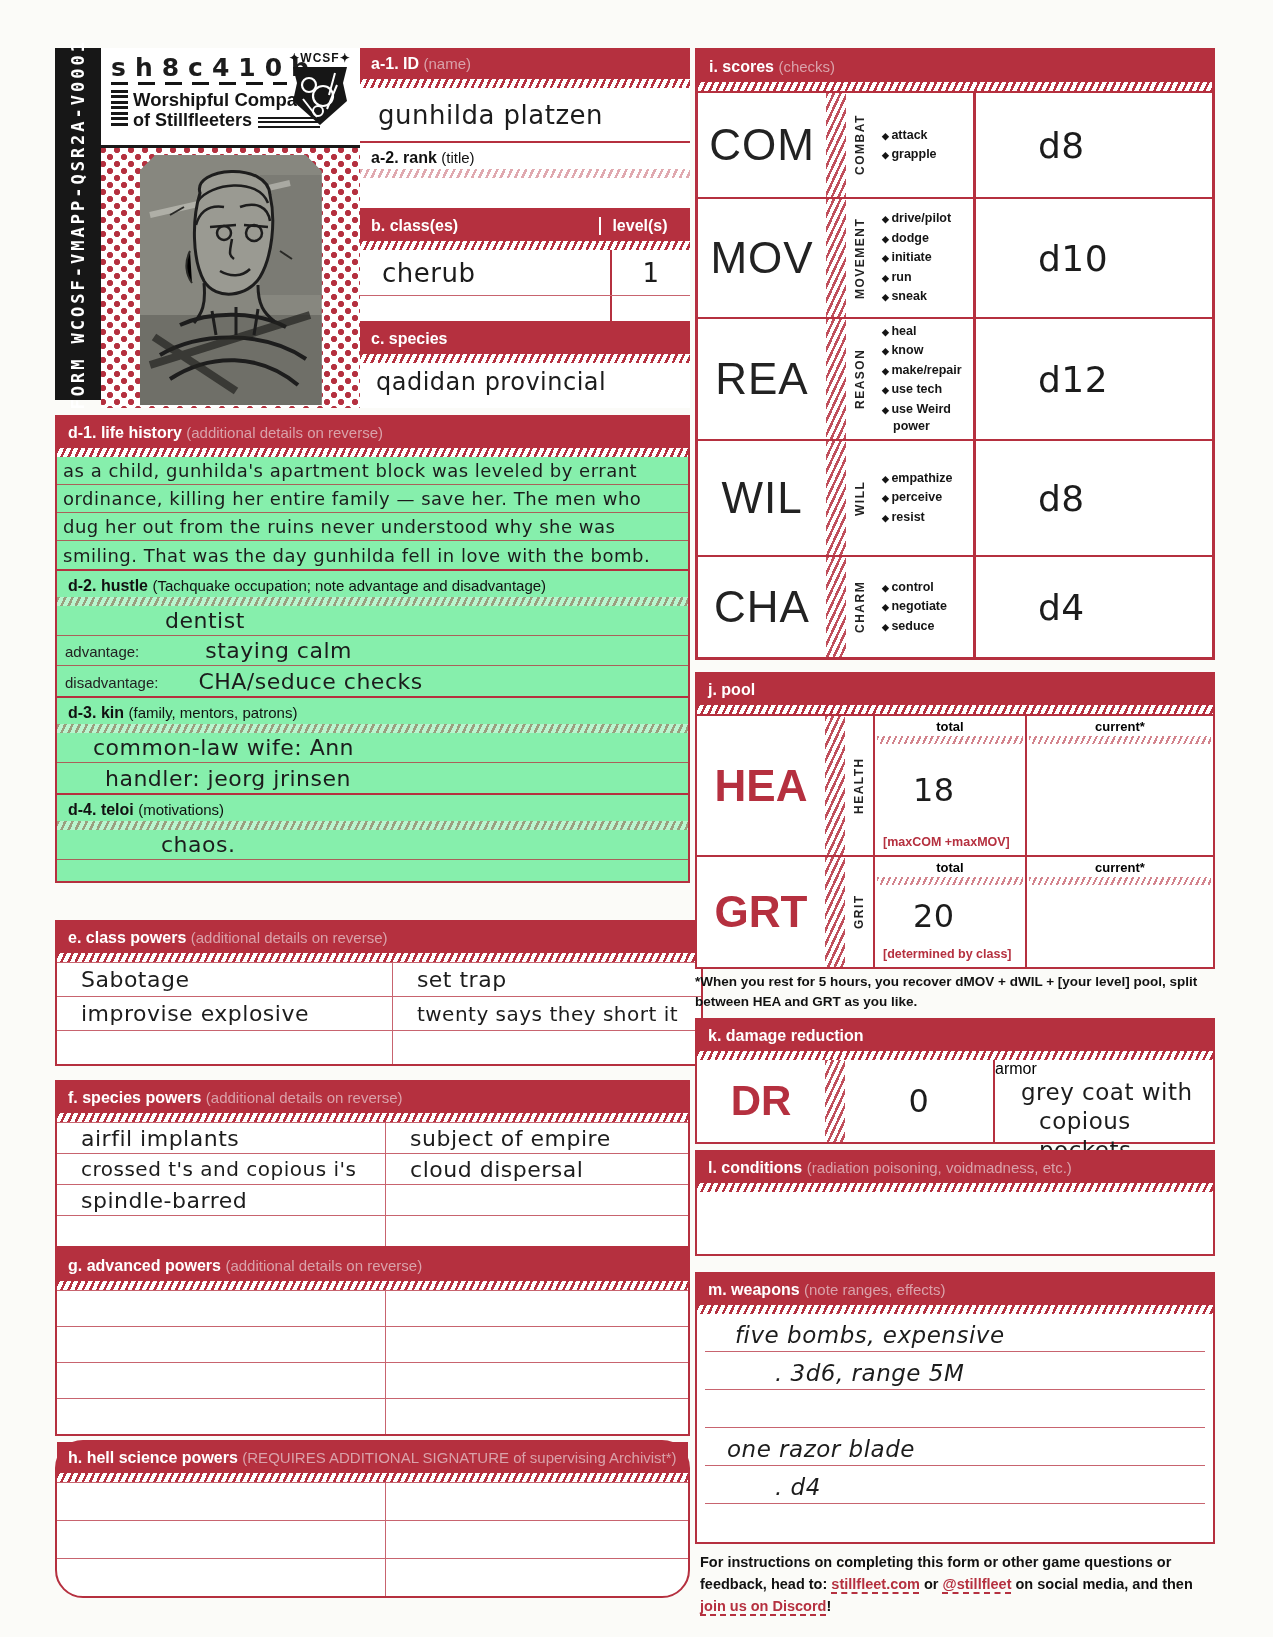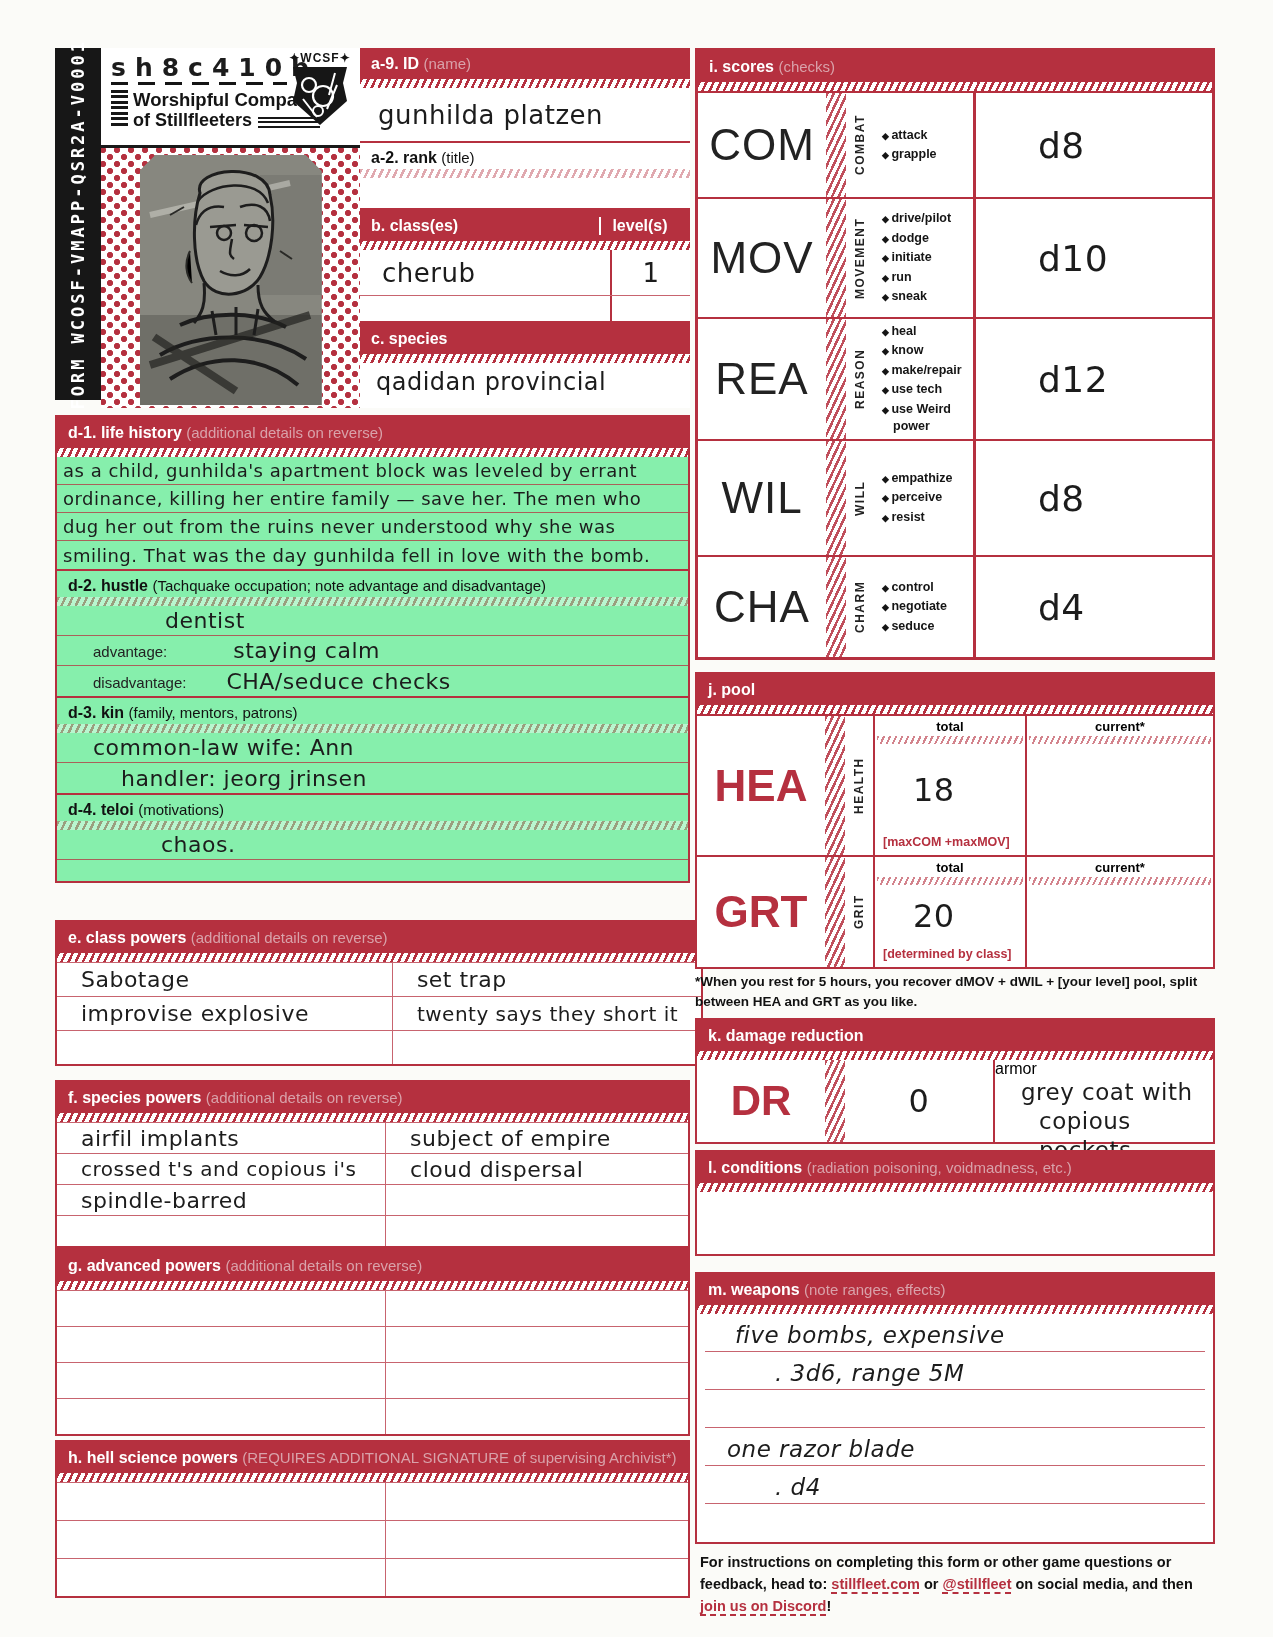--- a/index.html
+++ b/index.html
@@ -62,21 +62,21 @@
   .brow2{display:flex;height:27px;border-bottom:2.5px solid var(--red);}
   .brow2 .cls{flex:1;border-right:2px solid var(--red);}
   .brow2 .lv{width:78px;}
   .sec-c .val{height:37px;display:flex;align-items:center;padding-left:16px;font-size:24px;}
 
   
   .dblock{left:55px;top:415px;width:635px;background:#86efac;border:2.5px solid var(--red);}
   .dline{height:28px;font-size:18px;display:flex;align-items:center;padding:0 6px;white-space:nowrap;}
   .dsub{border-top:2.5px solid var(--red);}
   .fline{height:30px;display:flex;align-items:flex-end;padding-bottom:2px;font-size:22px;}
-  .lab{font-size:15px;color:#222;padding:0 6px 3px 8px;font-family:"Liberation Sans",sans-serif;letter-spacing:0;margin-left:28px;}
+  .lab{font-size:15px;color:#222;padding:0 6px 3px 8px;font-family:"Liberation Sans",sans-serif;letter-spacing:0;}
 
   
   .pgrid-row{display:flex;border-top:1.6px solid var(--red-line);}
   .pgrid-row:first-of-type{border-top:none;}
   .pcell{flex:0 0 52%;display:flex;align-items:center;padding-left:24px;font-size:22px;white-space:nowrap;}
   .pcell+.pcell{flex:1;border-left:1.6px solid var(--red-line);}
 
   
   .ibox{left:695px;top:48px;width:520px;}
   .srow{display:flex;border-top:2.8px solid var(--red);background:#fff;}
@@ -164,21 +164,21 @@
         <path d="M40 170 C70 156 116 156 146 172 M20 200 C60 176 126 176 166 204 M30 224 C70 198 120 198 158 230" stroke="#1d1d1d" stroke-width="4" fill="none"></path>
         <path d="M10 210 L170 160 M14 182 L96 236" stroke="#22221f" stroke-width="8" opacity=".7" fill="none"></path>
         <path d="M72 156 L76 180 M96 152 L96 180 M118 154 L114 180" stroke="#1d1d1d" stroke-width="3"></path>
         <path d="M30 60 L44 52 M140 96 L152 104 M50 96 C44 108 46 120 52 128" stroke="#2a2a27" stroke-width="2"></path>
       </svg>
     </div>
   </div>
 
   <div class="abs subcol">
     <div class="sec-a1">
-      <div class="bar"><span>a-9. ID</span> <span class="hint">(name)</span></div>
+      <div class="bar"><span>a-1. ID</span> <span class="hint">(name)</span></div>
       <div class="hatch"></div>
       <div class="val hw">gunhilda platzen</div>
     </div>
     <div class="sec-a2">
       <div class="whead"><span>a-2. rank</span> <span class="hint">(title)</span></div>
       <div class="hatch faded"></div>
       <div style="height:30px" class="hw"></div>
     </div>
     <div class="sec-b">
       <div class="bar bhead">
@@ -221,21 +221,21 @@
       </div>
       <div class="fline">
         <span class="lab">disadvantage:</span>
         <span class="hw" style="padding-left:34px">CHA/seduce checks</span>
       </div>
     </div>
     <div class="dsub">
       <div class="whead"><span>d-3. kin</span> <span class="hint">(family, mentors, patrons)</span></div>
       <div class="hatch faded"></div>
       <div class="fline hw ruled" style="padding-left:36px">common-law wife: Ann</div>
-      <div class="fline hw" style="padding-left:64px">handler: jeorg jrinsen</div>
+      <div class="fline hw" style="padding-left:48px">handler: jeorg jrinsen</div>
     </div>
     <div class="dsub">
       <div class="whead"><span>d-4. teloi</span> <span class="hint">(motivations)</span></div>
       <div class="hatch faded"></div>
       <div class="fline hw ruled" style="padding-left:104px">chaos.</div>
       <div style="height:21px"></div>
     </div>
   </div>
 
   <div class="abs rbox" style="left:55px;top:920px;width:648px;">
@@ -290,21 +290,21 @@
     <div class="pgrid-row" style="height:36px">
         <div class="pcell"></div>
         <div class="pcell"></div>
       </div>
     <div class="pgrid-row" style="height:36px">
         <div class="pcell"></div>
         <div class="pcell"></div>
       </div>
   </div>
 
-  <div class="abs rbox" style="left:55px;top:1440px;width:635px;">
+  <div class="abs rbox" style="left:55px;top:1440px;width:635px;border-radius:28px;">
     <div class="bar"><span>h. hell science powers</span> <span class="hint">(REQUIRES ADDITIONAL SIGNATURE of supervising Archivist*)</span></div>
     <div class="hatch"></div>
     <div class="pgrid-row" style="height:38px">
         <div class="pcell"></div>
         <div class="pcell"></div>
       </div>
     <div class="pgrid-row" style="height:38px">
         <div class="pcell"></div>
         <div class="pcell"></div>
       </div>

